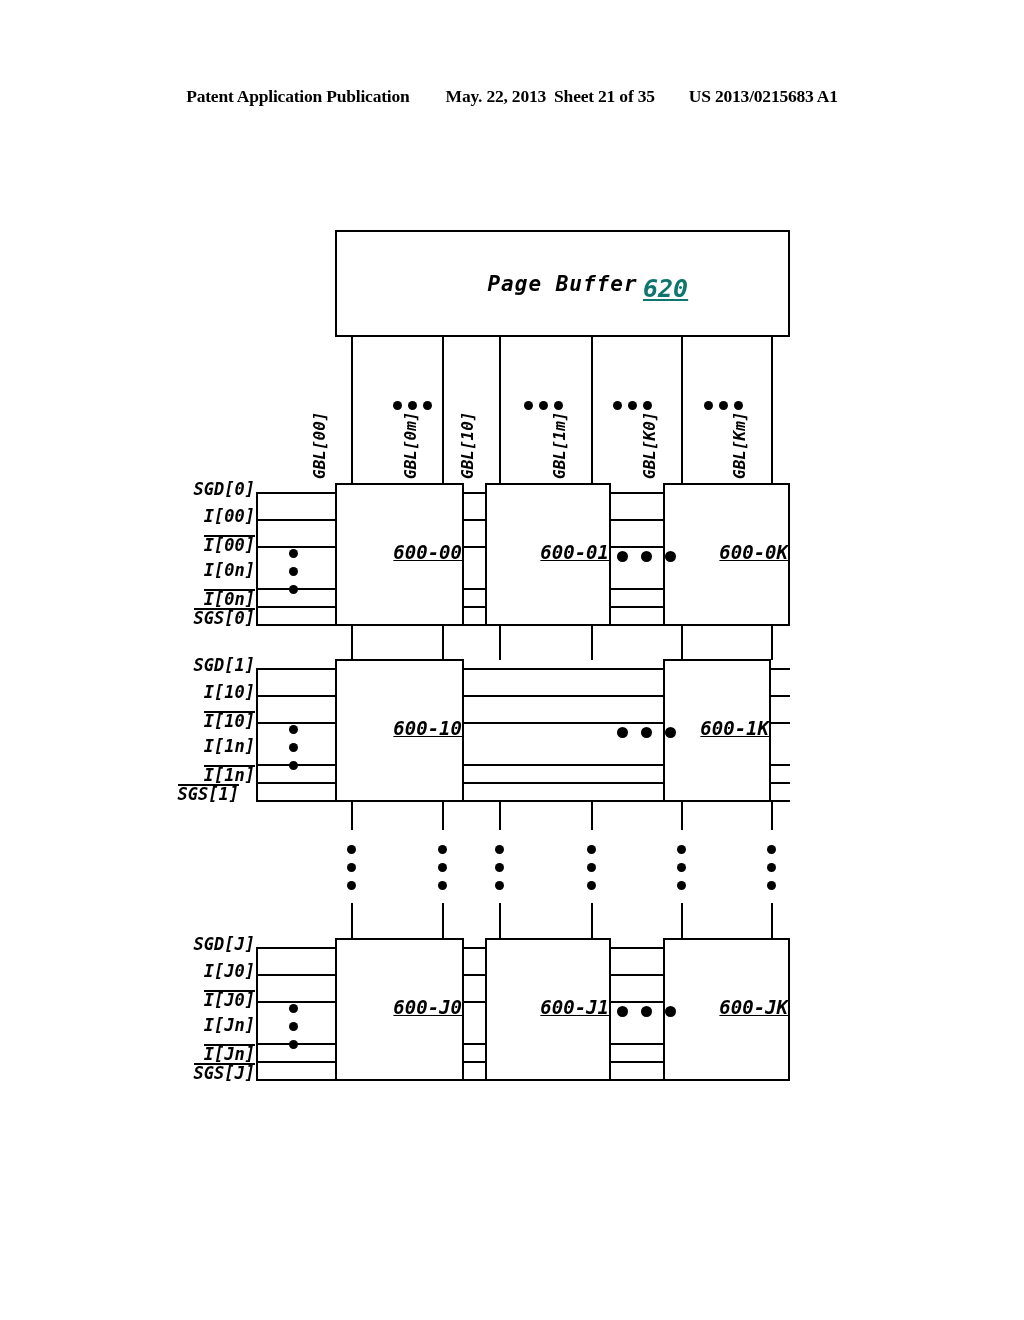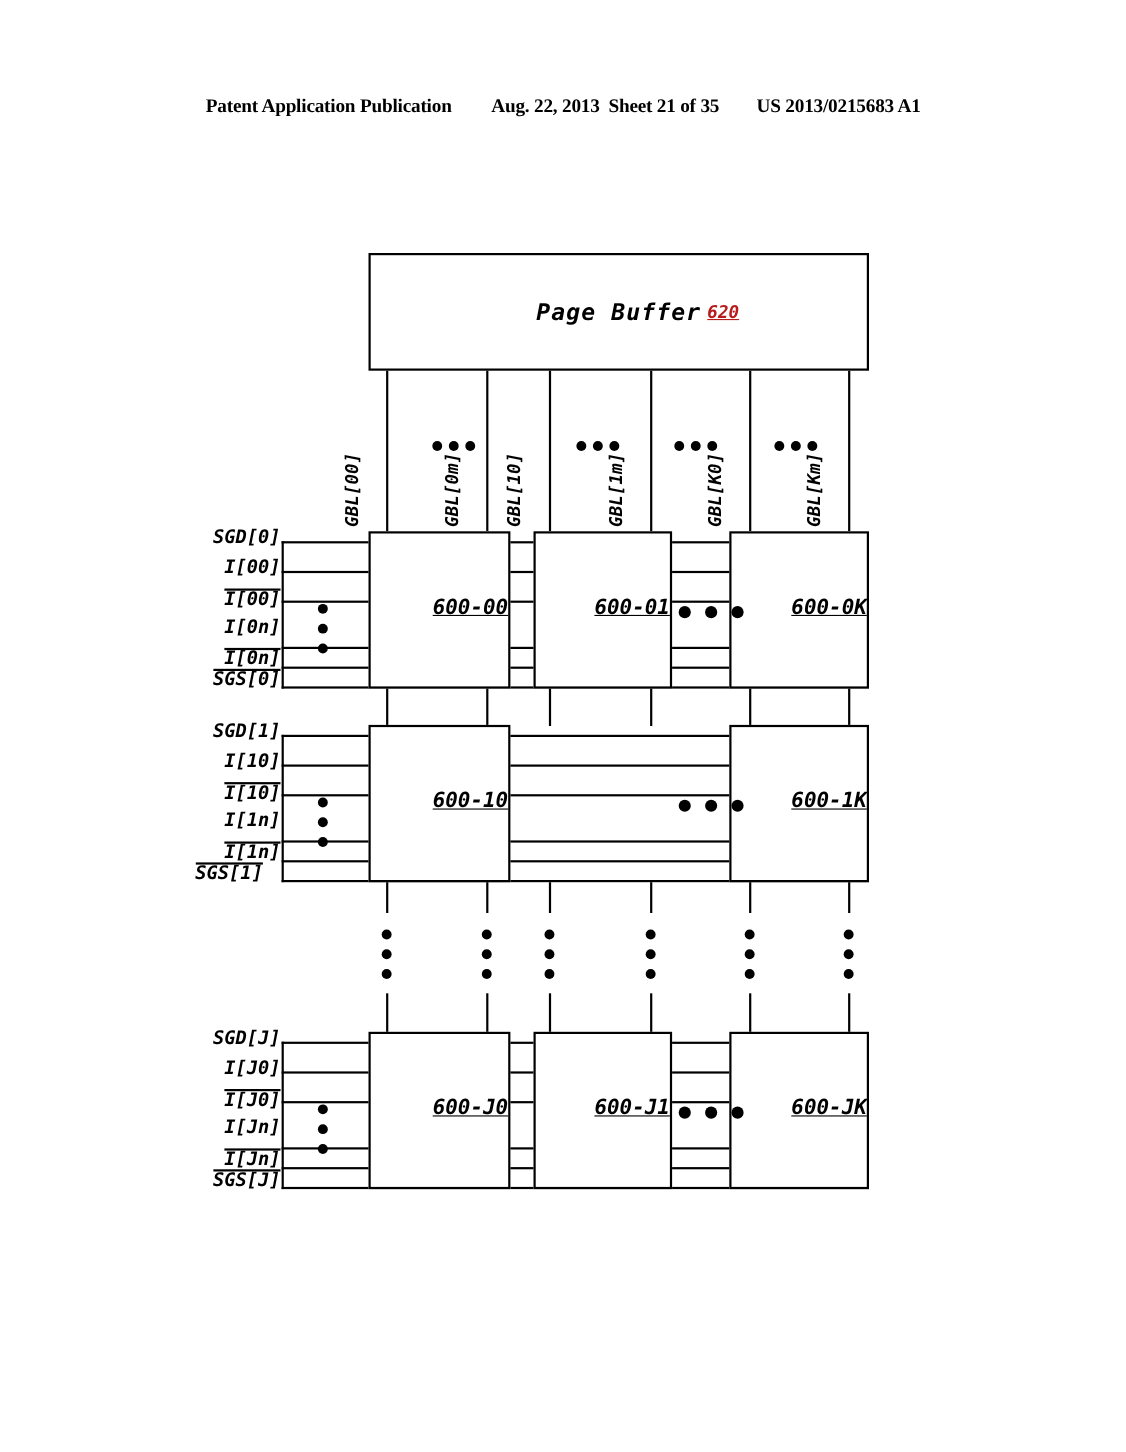--- a/index.html
+++ b/index.html
@@ -44,22 +44,22 @@
     display:flex;align-items:center;justify-content:center;
   }
   .pb-title{
     font-family:"DejaVu Sans Mono", monospace;
     font-style:italic;font-weight:bold;font-size:21px;
     letter-spacing:1px;color:#000;
   }
   .pb-ref{
     position:absolute;left:306px;top:42px;
     font-family:"DejaVu Sans Mono", monospace;
-    font-style:italic;font-weight:bold;font-size:16px;
-    text-decoration:underline;color:#b91c1c;
+    font-style:italic;font-weight:bold;font-size:25px;
+    text-decoration:underline;color:#0f766e;
   }
 
   
   .gbl-lbl{
     position:absolute;
     font-family:"DejaVu Sans Mono", monospace;
     font-style:italic;font-weight:bold;font-size:16px;
     color:#000;white-space:nowrap;
     transform-origin:left bottom;
     transform:rotate(-90deg);
@@ -110,21 +110,21 @@
     letter-spacing:5px;
   }
 </style>
 </head>
 <body>
 
 <div class="page">
 
   <div class="hdr">
     <span class="h1">Patent Application Publication</span>
-    <span class="h2">Aug. 22, 2013</span>
+    <span class="h2">May. 22, 2013</span>
     <span class="h3">Sheet 21 of 35</span>
     <span class="h4">US 2013/0215683 A1</span>
   </div>
 
   <div class="fig">
 
     <div class="box" id="page-buffer">
       <div class="pb-inner">
         <span class="pb-title">Page Buffer</span>
       </div>
@@ -228,21 +228,21 @@
     <div class="ln vline" style="left:256px;top:668px;height:134px;"></div>
     <div class="vdots" style="left:289px;top:725px;">
         <i></i>
         <i></i>
         <i></i>
       </div>
 
     <div class="ubox" style="left:335px;top:659px;width:129px;height:143px;">
       <div class="ubox-lbl" style="top:56px;">600-10</div>
     </div>
-    <div class="ubox" style="left:663px;top:659px;width:127px;height:143px;">
+    <div class="ubox" style="left:663px;top:659px;width:108px;height:143px;">
       <div class="ubox-lbl" style="top:56px;">600-1K</div>
     </div>
 
     <div class="hdots" style="left:617px;top:727px;">
         <i></i>
         <i></i>
         <i></i>
       </div>
 
     <div class="ln vline" style="left:351px;top:802px;height:28px;"></div>

